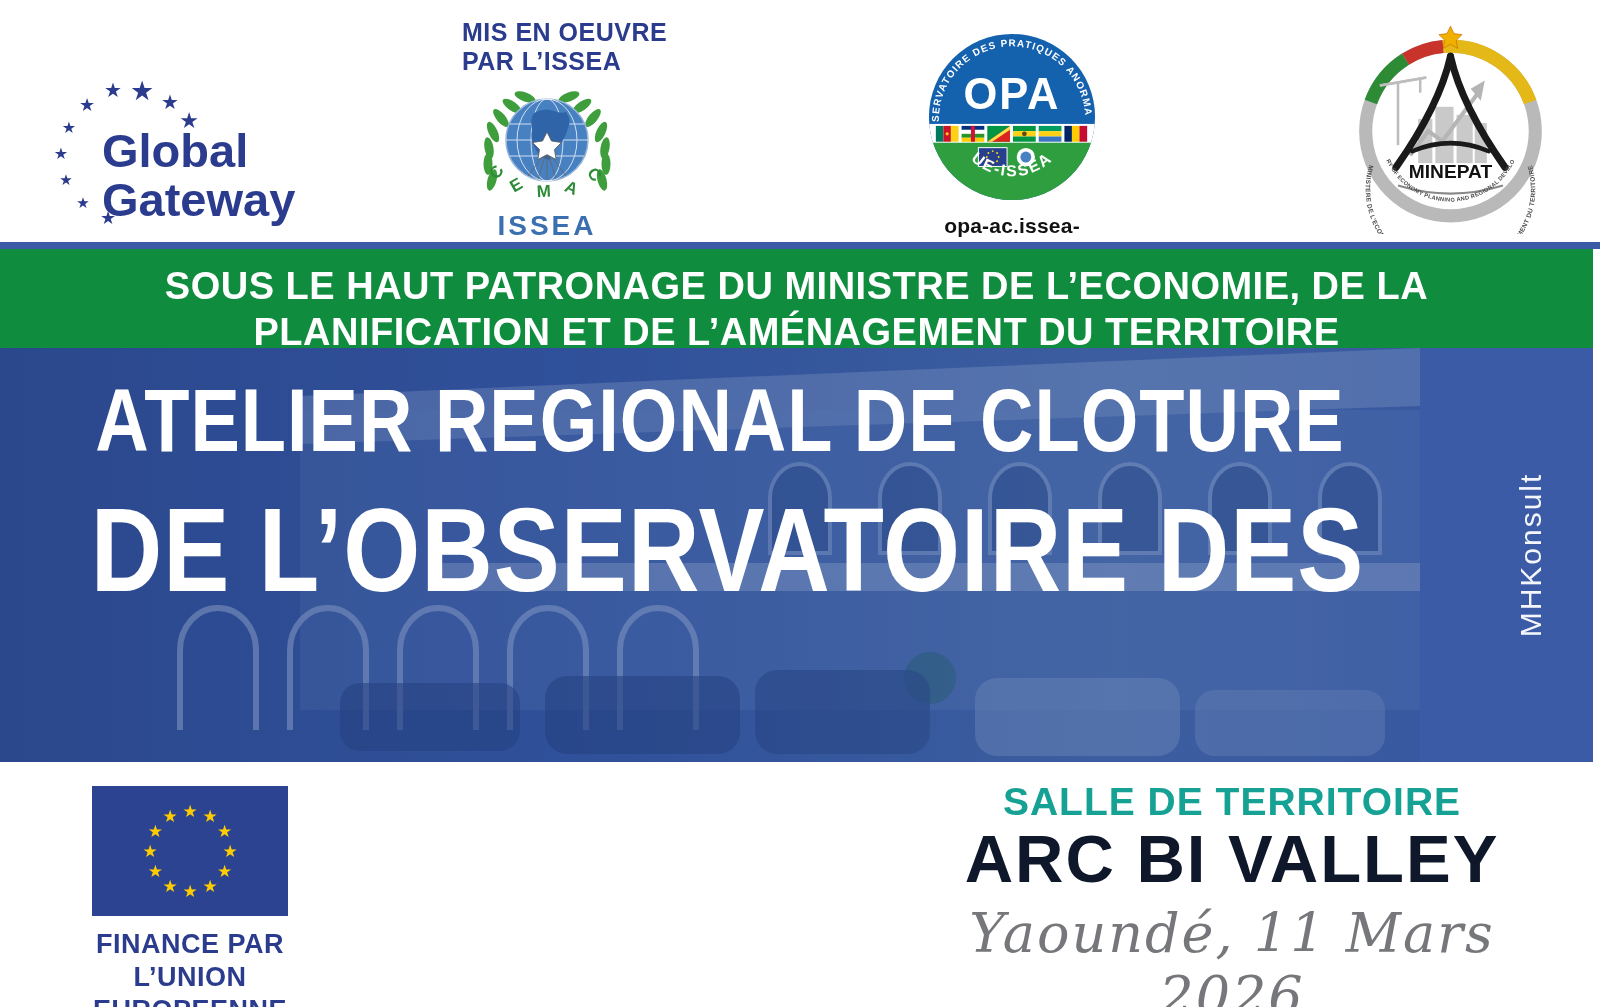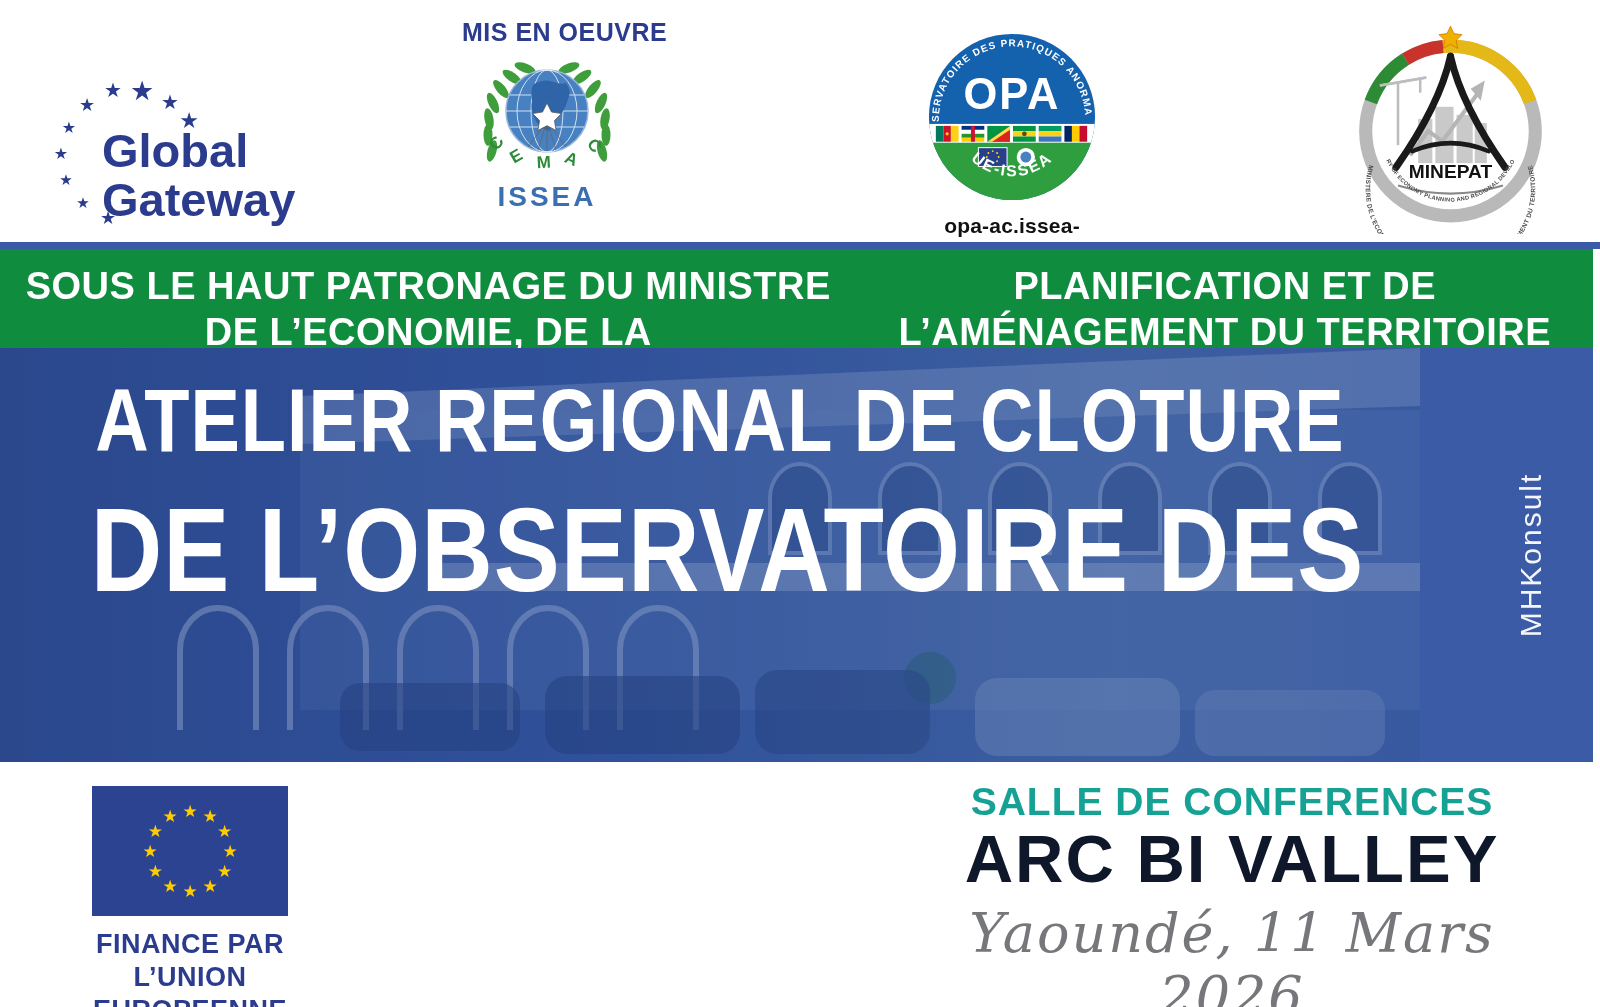--- a/index.html
+++ b/index.html
@@ -9,21 +9,21 @@
   .header{position:absolute;left:0;top:0;width:1600px;height:242px;background:#fff;}
   .gg-logo{position:absolute;left:28px;top:40px;width:290px;height:195px;}
   .issea-logo{position:absolute;left:462px;top:18px;width:300px;height:220px;text-align:left;}
   .issea-caption{color:#2b3c8e;font-weight:bold;font-size:25px;line-height:29px;letter-spacing:.5px;}
   .opa-logo{position:absolute;left:900px;top:28px;width:224px;height:205px;text-align:center;}
   .opa-url{margin-top:4px;color:#111;font-weight:bold;font-size:21px;letter-spacing:.2px;}
   .minepat-logo{position:absolute;left:1340px;top:22px;width:220px;height:215px;text-align:center;}
   
   .divider{position:absolute;left:0;top:242px;width:1600px;height:7px;background:#3b5ba7;}
   .band-green{position:absolute;left:0;top:249px;width:1593px;height:120px;background:#0f8c3e;
-              display:flex;flex-direction:row;justify-content:center;align-items:center;}
+              display:flex;flex-direction:column;justify-content:center;align-items:center;}
   .band-green .line{color:#fff;font-weight:bold;font-size:38px;line-height:46px;letter-spacing:.5px;text-align:center;}
   
   .hero{position:absolute;left:0;top:348px;width:1600px;height:414px;background:#fff;}
   .hero-bg{position:absolute;left:0;top:0;width:1593px;height:414px;display:block;}
   .hero-title{position:absolute;left:0;top:0;width:1440px;height:414px;text-align:center;padding-top:30px;box-sizing:border-box;}
   .ht-line{display:block;color:#ffffff;font-weight:bold;white-space:nowrap;}
   .ht-line span{display:inline-block;transform:scaleY(1.2);transform-origin:center;}
   .ht-1{font-size:74px;margin-bottom:30px;letter-spacing:1px;}
   .ht-2{font-size:99px;margin-bottom:34px;letter-spacing:1px;margin-left:15px;}
   .ht-3{font-size:99px;letter-spacing:7px;}
@@ -61,20 +61,21 @@
           <text x="55" y="168" font-size="15">★</text>
           <text x="80" y="184" font-size="18">★</text>
         </g>
         <text x="74" y="127" font-size="47" font-weight="bold" fill="#2b3c8e" font-family="Liberation Sans">Global</text>
         <text x="74" y="176" font-size="47" font-weight="bold" fill="#2b3c8e" font-family="Liberation Sans">Gateway</text>
       </svg>
     </div>
 
     <div class="issea-logo">
       <div class="issea-caption">MIS EN OEUVRE</div>
+      <div class="issea-caption">PAR L’ISSEA</div>
       <svg width="170" height="162" viewBox="0 0 170 162" style="margin-top:4px">
 
         <g fill="#3f9e3c">
           <ellipse cx="30" cy="100" rx="4.5" ry="11" transform="rotate(15 30 100)"></ellipse>
           <ellipse cx="26" cy="84" rx="4.5" ry="11"></ellipse>
           <ellipse cx="27" cy="68" rx="4.5" ry="11" transform="rotate(-10 27 68)"></ellipse>
           <ellipse cx="31" cy="52" rx="4.5" ry="11" transform="rotate(-25 31 52)"></ellipse>
           <ellipse cx="39" cy="38" rx="4.5" ry="11" transform="rotate(-40 39 38)"></ellipse>
           <ellipse cx="50" cy="26" rx="4.5" ry="11" transform="rotate(-55 50 26)"></ellipse>
           <ellipse cx="63" cy="17" rx="4.5" ry="11" transform="rotate(-70 63 17)"></ellipse>
@@ -322,19 +323,19 @@
             <text x="63.4" y="51">★</text>
             <text x="78" y="36.4">★</text>
         </g>
       </svg>
       <div class="eu-text">
         <div>FINANCE PAR</div>
         <div>L’UNION EUROPEENNE</div>
       </div>
     </div>
     <div class="venue-block">
-      <div class="venue-l1">SALLE DE CONFERENCES</div>
+      <div class="venue-l1">SALLE DE TERRITOIRE</div>
       <div class="venue-l2">ARC BI VALLEY</div>
       <div class="venue-date">Yaoundé, 11 Mars 2026</div>
     </div>
   </div>
 
 </div>
 
 </body></html>

